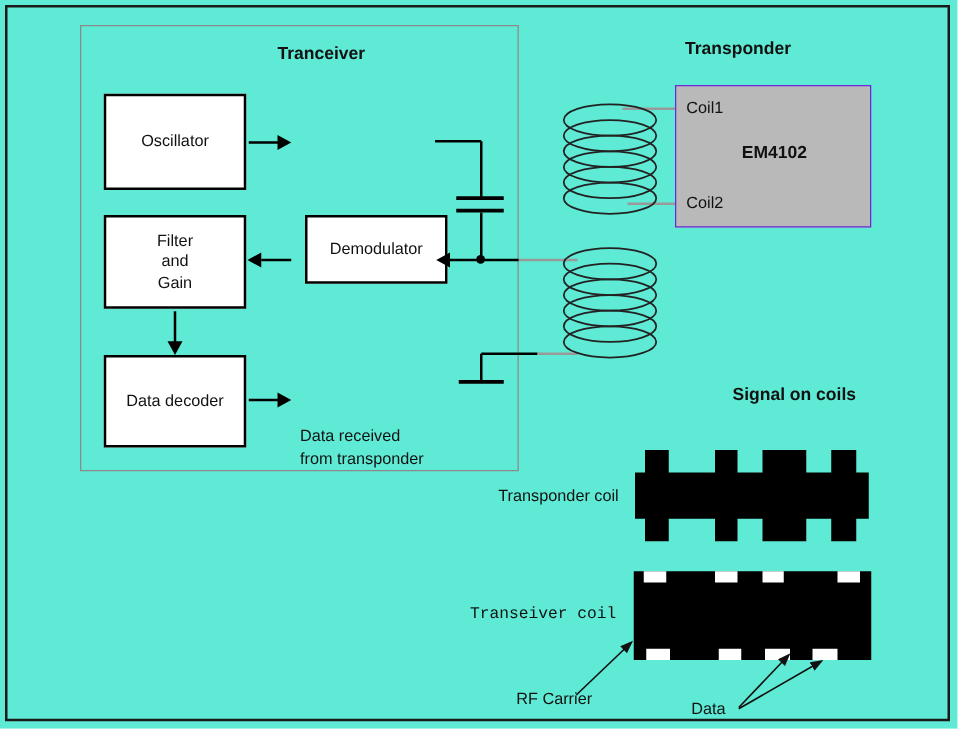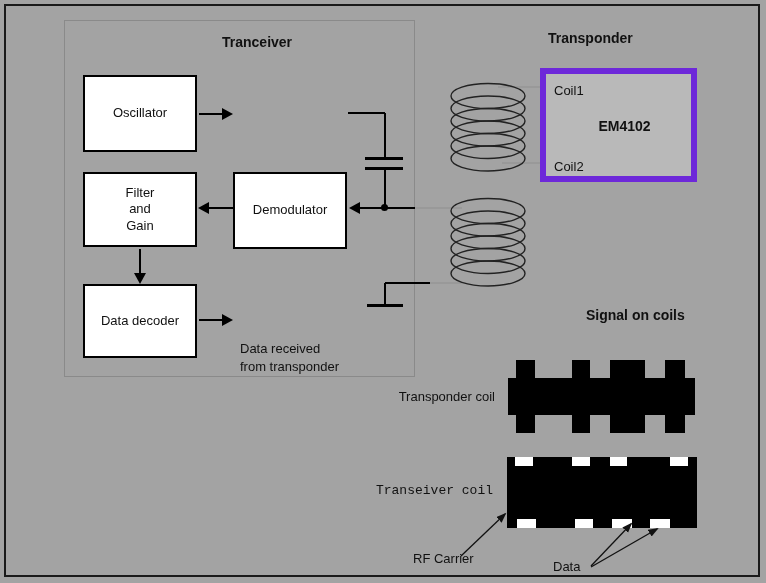--- a/index.html
+++ b/index.html
@@ -1,36 +1,36 @@
 <!DOCTYPE html>
 <html><head>
 <meta charset="utf-8">
 <style>
   html,body{margin:0;padding:0;background:#fff;}
-  #page{position:relative;width:766px;height:583px;background:#a3a3a3;
+  #page{position:relative;width:766px;height:583px;background:#5eead4;
         font-family:"Liberation Sans",sans-serif;color:#111;overflow:hidden;}
   .abs{position:absolute;}
   .border-frame{left:4px;top:4px;width:756px;height:573px;border:2px solid #1a1a1a;box-sizing:border-box;}
   .outer-box{border:1px solid #8a8a8a;box-sizing:border-box;}
   .block{border:2px solid #000;background:#fff;display:flex;align-items:center;justify-content:center;
          text-align:center;font-size:13px;line-height:1.25;box-sizing:border-box;}
   .pre{white-space:pre-line;}
   .title{font-weight:bold;font-size:14px;white-space:nowrap;}
   .label{font-size:13px;white-space:nowrap;}
   .mlabel{font-size:13px;line-height:1.35;margin-top:34px;}
   .wire{background:#000;}
   .gwire{background:#999;}
   .hline{height:2px;} .vline{width:2px;}
   .tri{width:0;height:0;}
   .tri-right{border-top:6px solid transparent;border-bottom:6px solid transparent;border-left:11px solid #000;}
   .tri-left{border-top:6px solid transparent;border-bottom:6px solid transparent;border-right:11px solid #000;}
   .tri-down{border-left:6px solid transparent;border-right:6px solid transparent;border-top:11px solid #000;}
   .cap-plate{background:#000;height:3px;width:38px;}
   .dot{width:7px;height:7px;background:#000;border-radius:50%;}
-  .chip{background:#b9b9b9;border:6px solid #6d28d9;box-sizing:border-box;padding-left:12px;}
+  .chip{background:#b9b9b9;border:1px solid #6d28d9;box-sizing:border-box;padding-left:12px;}
   .right-align{text-align:right;}
   .wf{position:absolute;}
   .wf-band,.wf-pulse,.wf-block{position:absolute;background:#000;}
   .wf-notch{position:absolute;background:#fff;}
 </style>
 </head>
 <body>
 
 <div id="page">
 
@@ -40,21 +40,21 @@
   <div class="abs title" style="left:222px;top:34px;">Tranceiver</div>
 
   <div class="abs block" style="left:83px;top:75px;width:114px;height:77px;">
     <span class="pre">Oscillator</span>
   </div>
   <div class="abs block" style="left:83px;top:172px;width:114px;height:75px;">
     <span class="pre">Filter
 and
 Gain</span>
   </div>
-  <div class="abs block" style="left:233px;top:172px;width:114px;height:77px;">
+  <div class="abs block" style="left:244px;top:172px;width:114px;height:55px;">
     <span class="pre">Demodulator</span>
   </div>
   <div class="abs block" style="left:83px;top:284px;width:114px;height:74px;">
     <span class="pre">Data decoder</span>
   </div>
 
   <div class="abs wire hline" style="left:199px;top:113px;width:26px;"></div>
   <div class="abs tri tri-right" style="left:222px;top:108px;"></div>
 
   <div class="abs tri tri-left" style="left:198px;top:202px;"></div>

